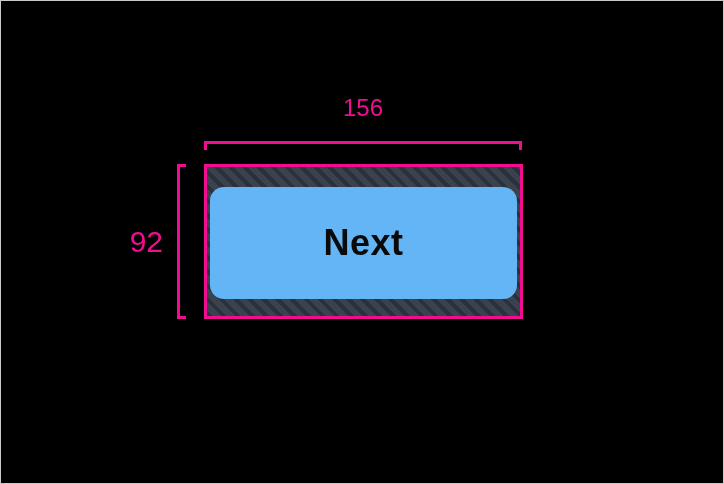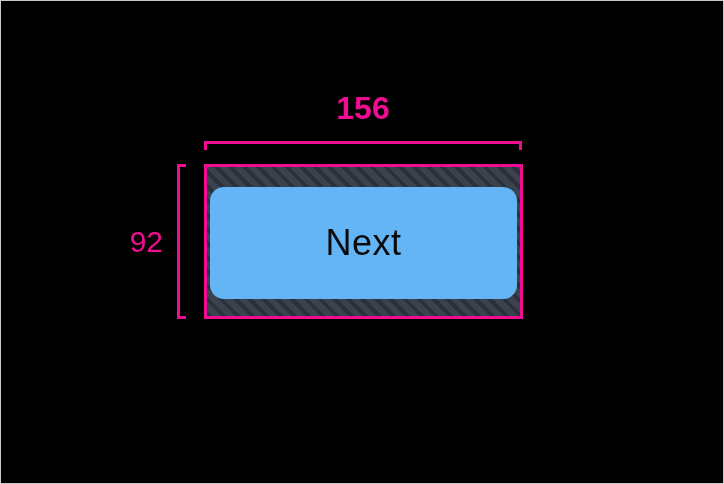--- a/index.html
+++ b/index.html
@@ -15,24 +15,23 @@
     font-family: "Liberation Sans", sans-serif;
   }
 
   
   .width-label {
     position: absolute;
     left: 203px;
     top: 90px;
     width: 318px;
     text-align: center;
-    font-size: 32px;
+    font-size: 24px;
     line-height: 34px;
     color: var(--accent, #f10d92);
-    font-weight: bold;
   }
   .width-bracket {
     position: absolute;
     left: 203px;
     top: 140px;
     width: 318px;
     height: 9px;
     border-top: 3px solid var(--accent, #f10d92);
     border-left: 3px solid var(--accent, #f10d92);
     border-right: 3px solid var(--accent, #f10d92);
@@ -88,21 +87,21 @@
     border: none;
     border-radius: 14px;
     display: flex;
     align-items: center;
     justify-content: center;
     cursor: pointer;
     font-family: "Liberation Sans", sans-serif;
   }
   .next-button-label {
     font-size: 36px;
-    font-weight: normal;
+    font-weight: bold;
     letter-spacing: 0.5px;
     color: var(--button-text, #0a0a0a);
   }
 </style>
 </head>
 <body>
 
 <div class="frame">
 
   <div class="width-label">156</div>

